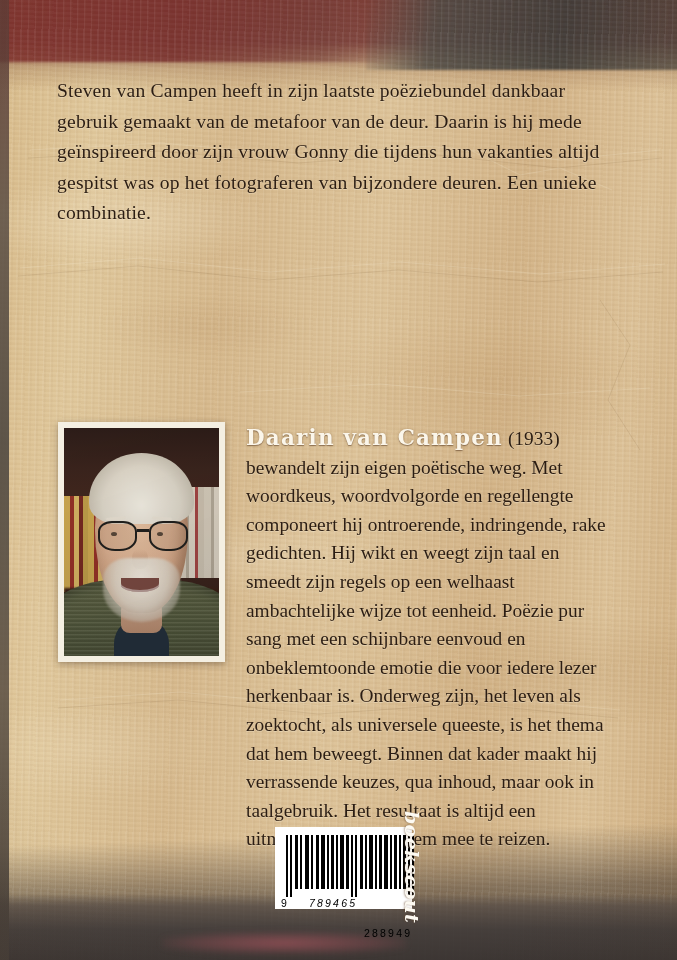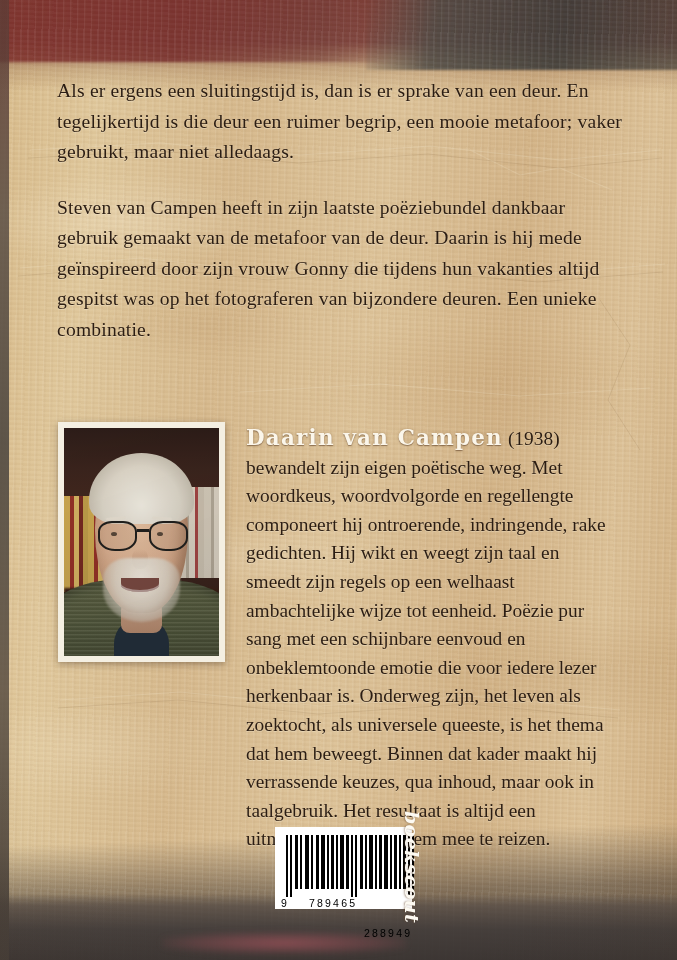--- a/index.html
+++ b/index.html
@@ -314,21 +314,21 @@
   .bc-digits {
     position: relative;
     height: 16px;
     font-family: "Liberation Sans", sans-serif;
     font-size: 10.5px;
     color: #000;
     margin-top: 8px;
   }
   .bc-digits span { position: absolute; top: 0; white-space: nowrap; }
   .bc-lead  { left: 0px; }
-  .bc-left  { left: 28px; letter-spacing: 2.2px; }
+  .bc-left  { left: 28px; letter-spacing: 2.2px; font-style: italic; }
   .bc-right { left: 83px; letter-spacing: 2.2px; margin-top: 30px; }
 
   
   .publisher {
     position: absolute;
     left: 399px; top: 818px;
     width: 26px; height: 98px;
   }
   .publisher-text {
     position: absolute;
@@ -374,21 +374,20 @@
   </svg>
 
   <div class="bg-bottom-dark"></div>
   <div class="bg-bottom-pink"></div>
   <div class="bg-left-strip"></div>
   <div class="bg-vignette"></div>
 
   <div id="content">
 
     <div class="intro">
-      <p>Als er ergens een sluitingstijd is, dan is er sprake van een deur. En tegelijkertijd is die deur een ruimer begrip, een mooie metafoor; vaker gebruikt, maar niet alledaags.</p>
       <p>Steven van Campen heeft in zijn laatste poëziebundel dankbaar gebruik gemaakt van de metafoor van de deur. Daarin is hij mede geïnspireerd door zijn vrouw Gonny die tijdens hun vakanties altijd gespitst was op het fotograferen van bijzondere deuren. Een unieke combinatie.</p>
     </div>
 
     <div class="photo-frame">
       <div class="photo">
         <div class="ph-bookshelf"></div>
         <div class="ph-books-l"></div>
         <div class="ph-books-r"></div>
         <div class="ph-shelf"></div>
         <div class="ph-sweater"></div>
@@ -407,21 +406,21 @@
           <div class="lens r"></div>
         </div>
         <div class="ph-nose"></div>
         <div class="ph-beard"></div>
         <div class="ph-mouth"></div>
         <div class="ph-tone"></div>
       </div>
     </div>
 
     <div class="bio">
-      <div class="bio-body"><span class="author-name">Daarin van Campen</span><span class="author-year">(1938)</span>
+      <div class="bio-body"><span class="author-name">Daarin van Campen</span><span class="author-year">(1933)</span>
         <span>bewandelt zijn eigen poëtische weg. Met woordkeus, woordvolgorde en regellengte componeert hij ontroerende, indringende, rake gedichten. Hij wikt en weegt zijn taal en smeedt zijn regels op een welhaast ambachtelijke wijze tot eenheid. Poëzie pur sang met een schijnbare eenvoud en onbeklemtoonde emotie die voor iedere lezer herkenbaar is. Onderweg zijn, het leven als zoektocht, als universele queeste, is het thema dat hem beweegt. Binnen dat kader maakt hij verrassende keuzes, qua inhoud, maar ook in taalgebruik. Het resultaat is altijd een uitnodiging om met hem mee te reizen.</span>
       </div>
     </div>
 
     <div class="barcode-box">
       <div class="bars">
         <i class="b guard" style="left:2px;width:1.5px"></i>
         <i class="b guard" style="left:6px;width:1.5px"></i>
 
         <i class="b" style="left:11px;width:2.5px"></i>

